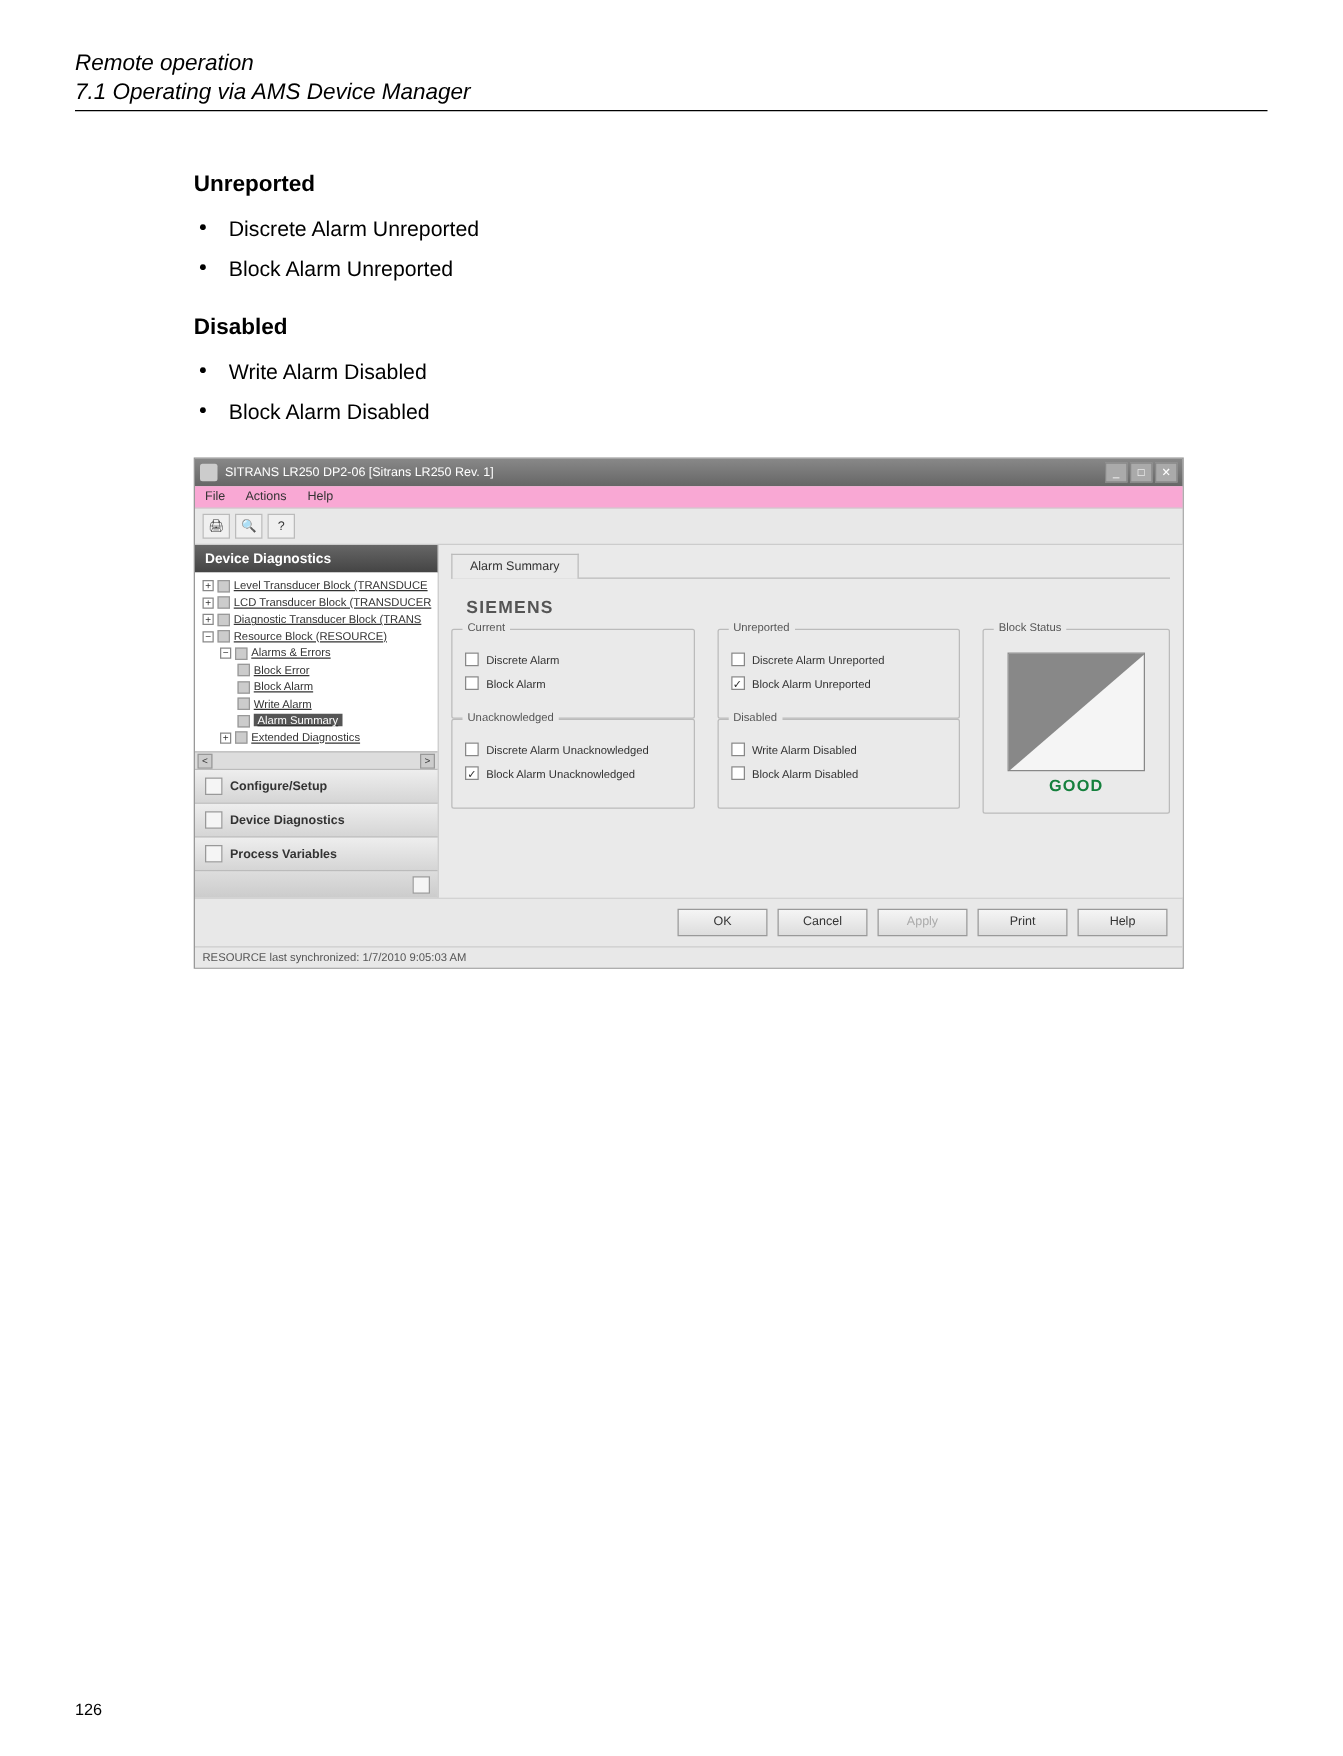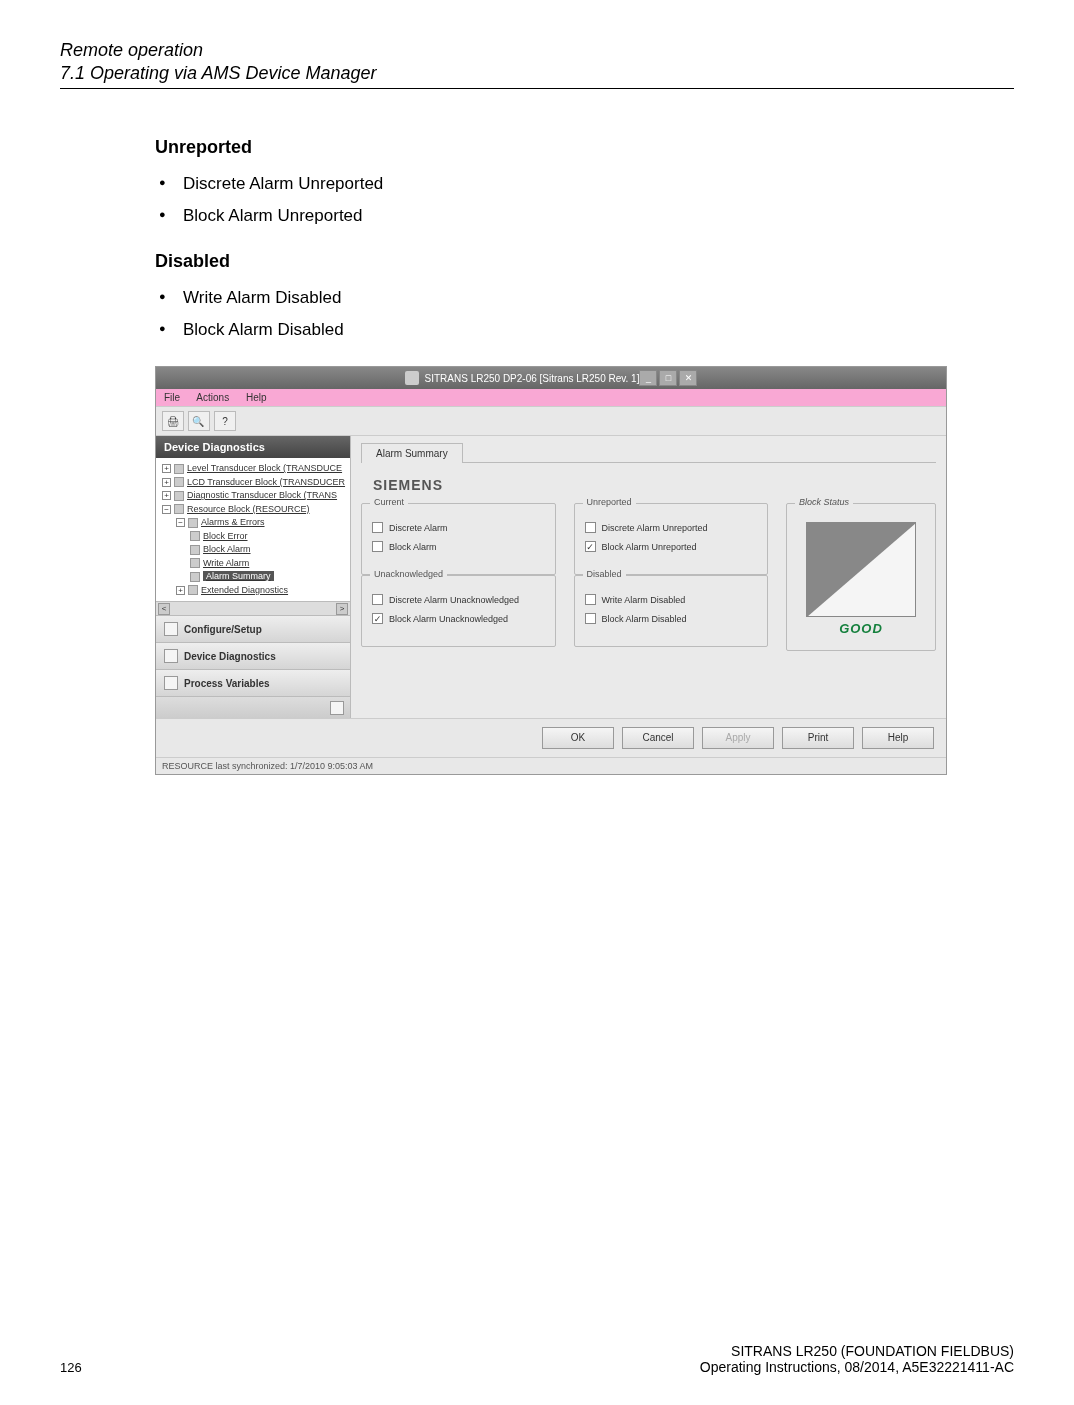--- a/index.html
+++ b/index.html
@@ -68,21 +68,21 @@
   background: #e8e8e8;
   font-size: 10px;
   font-family: Tahoma, Arial, sans-serif;
   color: #333;
 }
 .ss-titlebar {
   background: linear-gradient(#888, #666);
   color: #fff;
   display: flex;
   align-items: center;
-  justify-content: center;
+  justify-content: space-between;
   padding: 3px 4px;
   font-size: 10px;
 }
 .ss-titlebar-left {
   display: flex;
   align-items: center;
   gap: 6px;
 }
 .ss-title-icon {
   width: 14px; height: 14px; background: #ccc; border-radius: 2px;
@@ -235,21 +235,20 @@
 }
 .ss-check {
   width: 11px; height: 11px;
   border: 1px solid #888;
   background: #fff;
   display: flex; align-items: center; justify-content: center;
   font-size: 9px;
 }
 .ss-block-status {
   width: 150px;
-  font-style: italic;
 }
 .ss-block-box {
   width: 110px; height: 95px;
   border: 1px solid #888;
   margin: 8px auto 4px auto;
   position: relative;
   background: #f5f5f5;
 }
 .ss-block-tri {
   position: absolute;
@@ -468,18 +467,14 @@
       <div class="ss-status">
         <span>RESOURCE last synchronized: 1/7/2010 9:05:03 AM</span>
         <span></span>
       </div>
     </div>
 
   </div>
 
   <div class="footer">
     <div class="page-num">126</div>
-    <div class="footer-right">
-      <div>SITRANS LR250 (FOUNDATION FIELDBUS)</div>
-      <div>Operating Instructions, 08/2014, A5E32221411-AC</div>
-    </div>
   </div>
 </div>
 
 </body></html>

